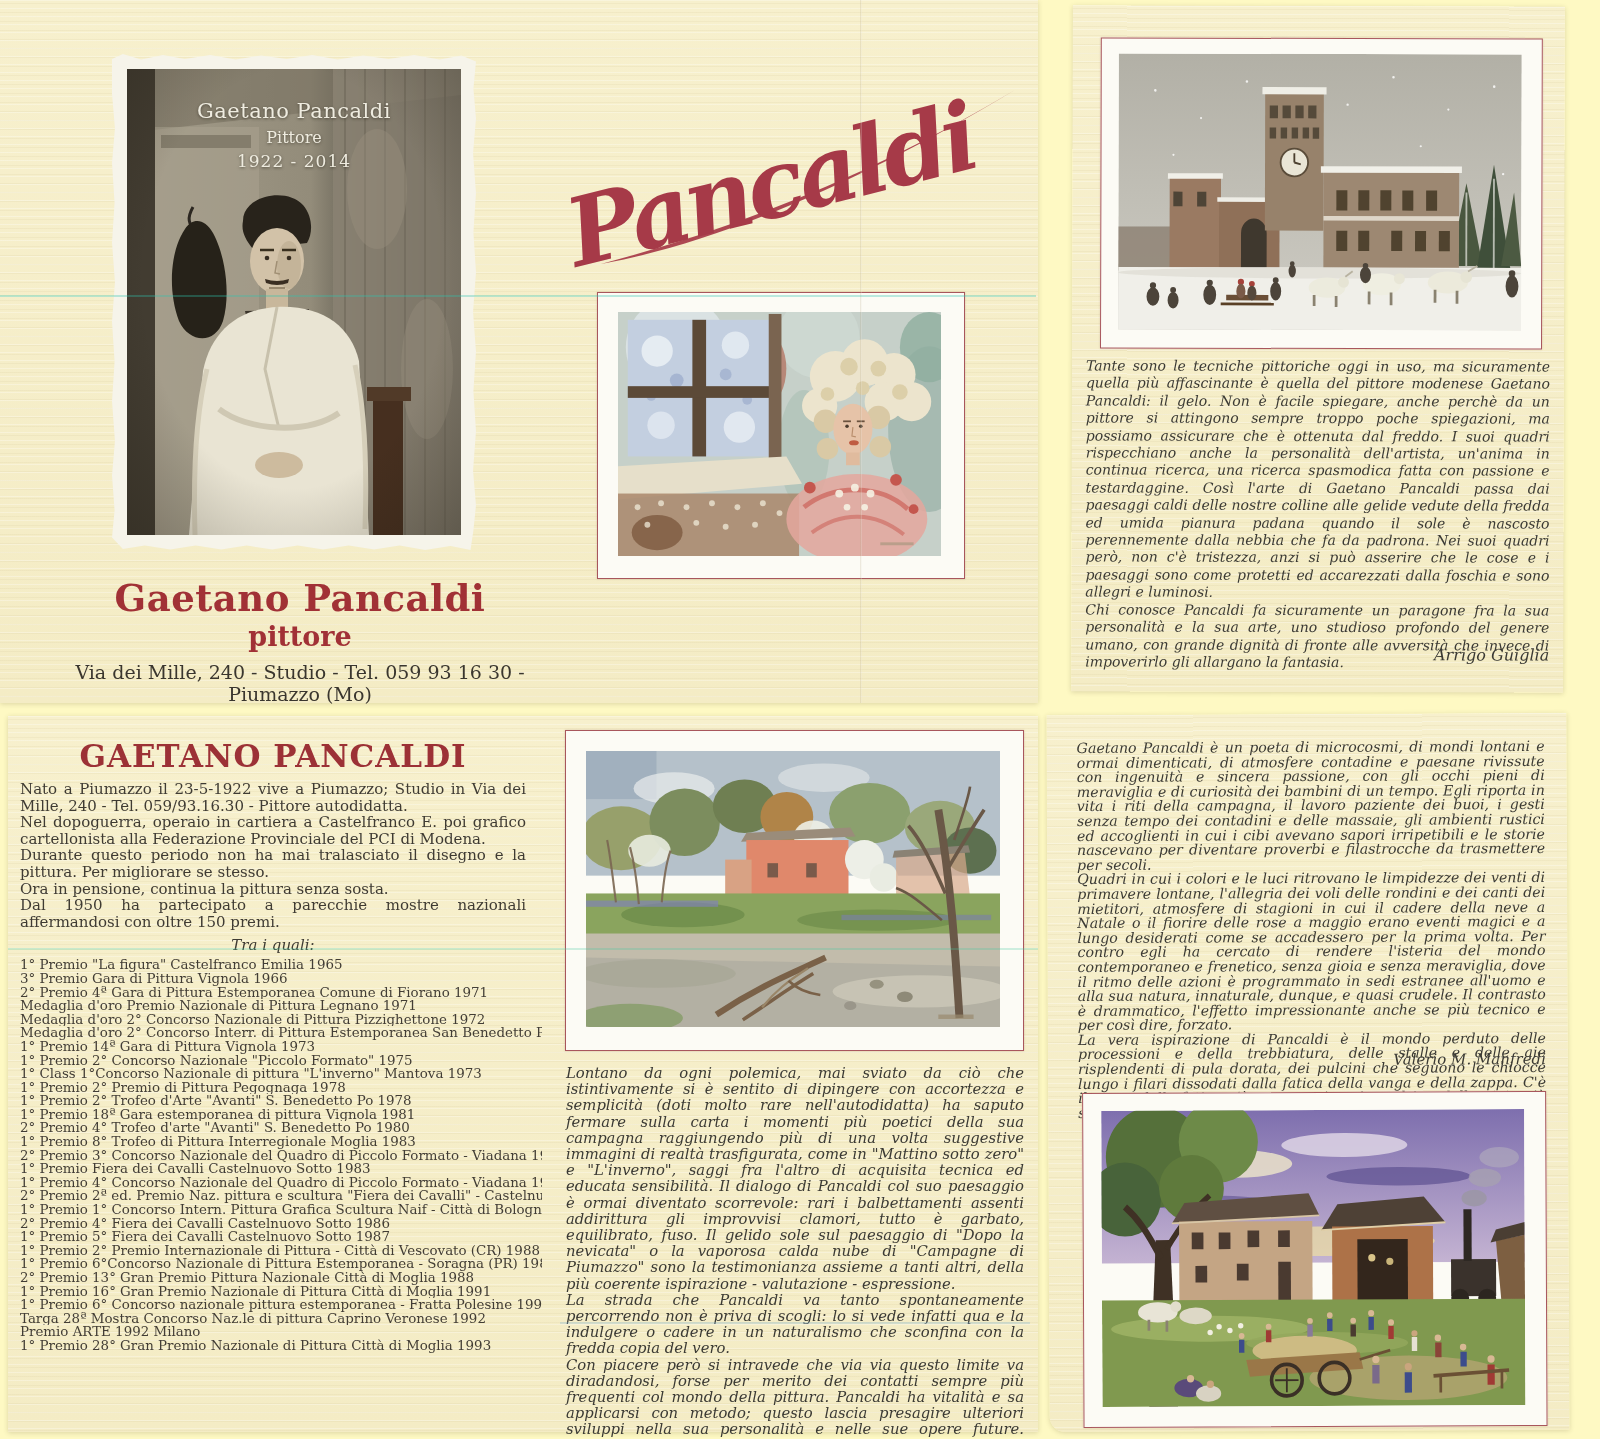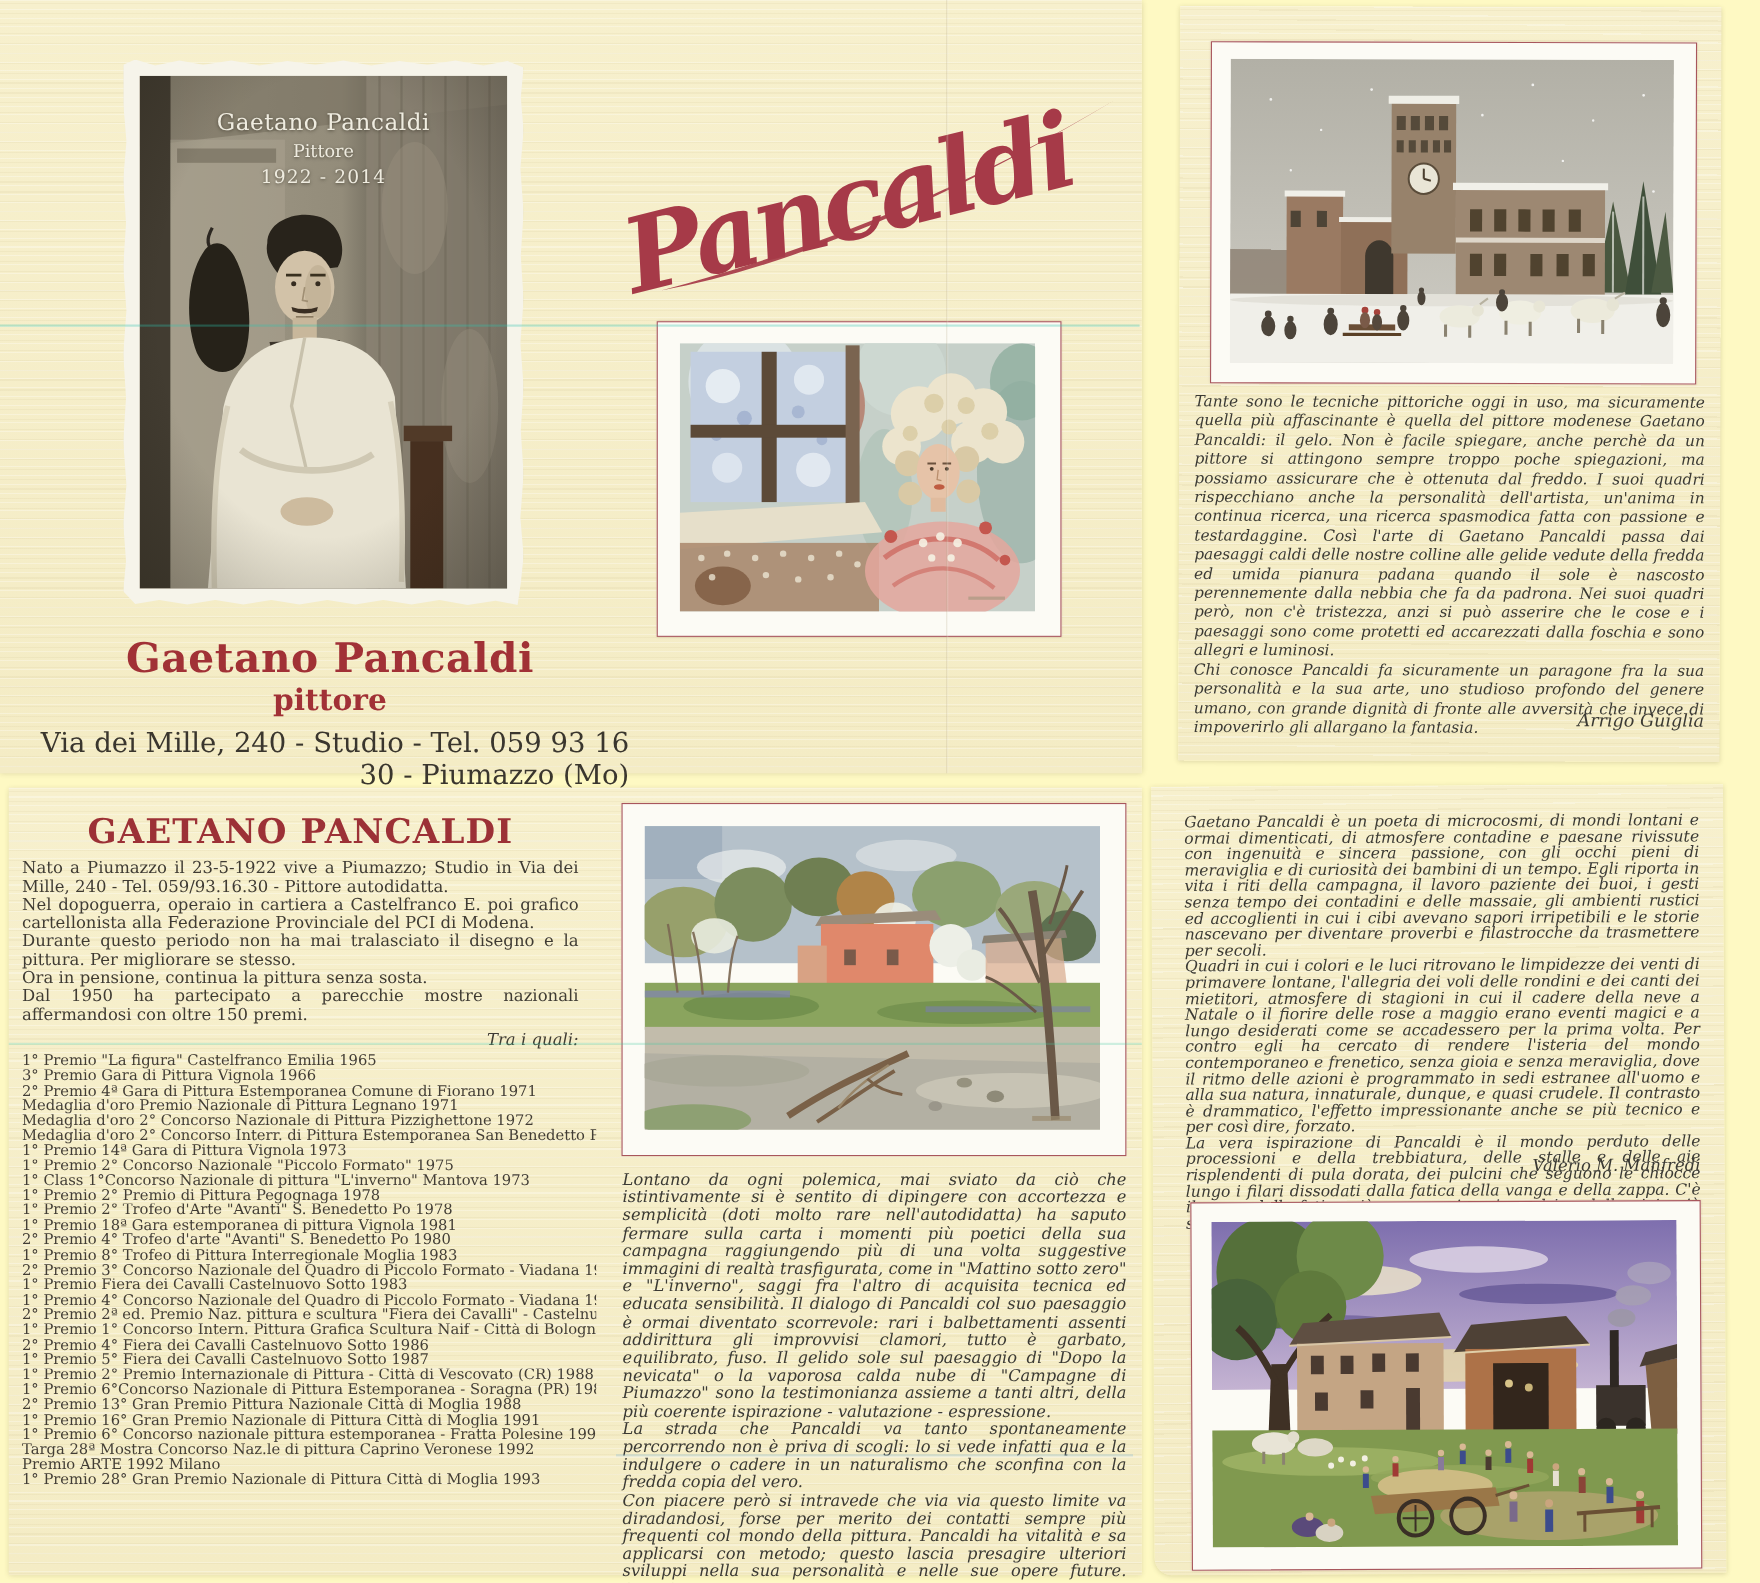--- a/index.html
+++ b/index.html
@@ -22,36 +22,36 @@
   .photo-inner{position:absolute;left:15px;top:15px;right:15px;bottom:15px;background:#8d8676;overflow:hidden;}
   .photo-caption{position:absolute;left:0;right:0;top:30px;text-align:center;color:#efece0;
      text-shadow:0 1px 3px rgba(30,25,15,.55);}
   .pc-name{font-size:21px;letter-spacing:.5px;}
   .pc-role{font-size:16px;margin-top:5px;}
   .pc-years{font-size:17px;margin-top:4px;letter-spacing:1px;}
   
   .tl-nameblock{position:absolute;left:28px;top:576px;width:544px;text-align:center;}
   .tl-name{font-size:37px;font-weight:bold;color:#a13136;letter-spacing:.5px;}
   .tl-role{font-size:27px;font-weight:bold;color:#a13136;margin-top:1px;}
-  .tl-address{font-size:25px;color:#3a362e;margin-top:9px;text-align:right;}
+  .tl-address{font-size:19px;color:#3a362e;margin-top:9px;}
   
   .quote{position:absolute;font-style:italic;color:#3b3a34;text-align:justify;}
   .quote p{margin:0;}
   .sig{text-align:right;font-style:italic;margin-top:3px;}
   .tr-text{left:14px;top:352px;width:464px;font-size:14px;line-height:17.4px;}
   .bm-text{margin:14px 0 0 6px;width:458px;font-style:italic;color:#3b3a34;text-align:justify;
            font-size:14.8px;line-height:16.2px;}
   .bm-text p{margin:0;}
   .br-text{left:30px;top:26px;width:468px;font-size:14.2px;line-height:14.6px;}
   
   .bl-col{position:absolute;left:12px;top:22px;width:506px;}
   .bl-heading{text-align:center;font-size:31px;font-weight:bold;color:#9c3136;letter-spacing:1px;}
   .bio{margin-top:7px;font-size:15px;line-height:16.6px;color:#3f3b33;text-align:justify;}
   .bio p{margin:0;}
-  .tra{text-align:right;font-style:italic;font-size:15px;color:#3f3b33;margin:6px 0 4px 0;}
+  .tra{text-align:center;font-style:italic;font-size:15px;color:#3f3b33;margin:6px 0 4px 0;}
   .awards{font-size:13.4px;line-height:13.6px;color:#423d35;width:522px;}
   .award{white-space:nowrap;overflow:hidden;}
   
   .bm-col{position:absolute;left:552px;top:14px;width:472px;}
   .card-landscape{position:relative;width:457px;height:319px;margin-left:5px;background:#fcfbf5;
       border:1.6px solid #a8565c;box-shadow:0 0 2px rgba(120,60,60,.25);}
   .card-landscape svg{position:absolute;left:20px;top:20px;}
 </style>
 </head>
 <body>

